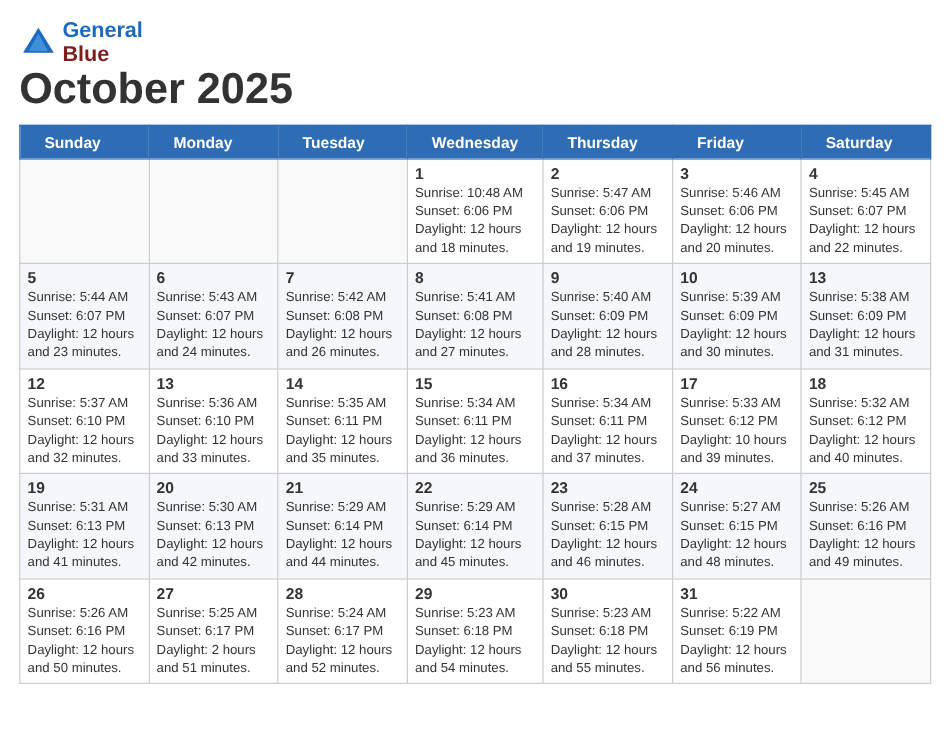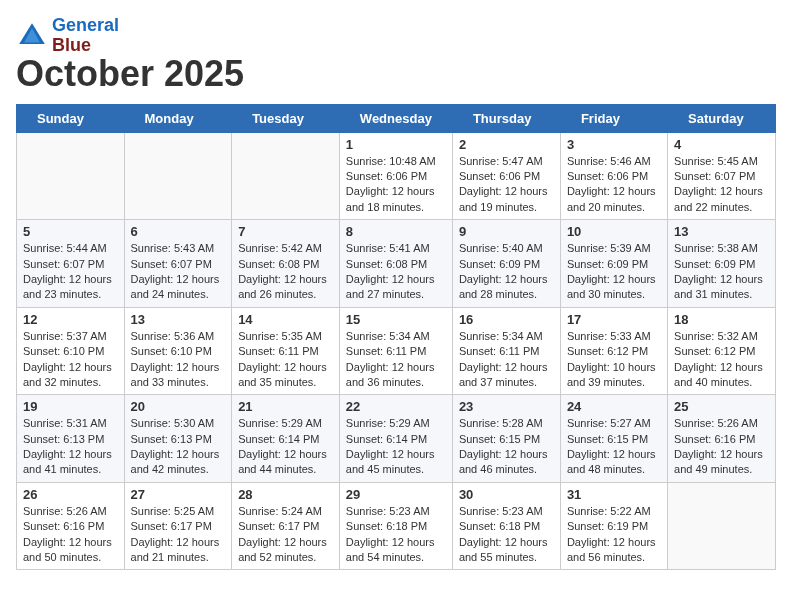--- a/index.html
+++ b/index.html
@@ -330,21 +330,21 @@
           <div>Sunrise: 5:26 AM</div>
           <div>Sunset: 6:16 PM</div>
           <div>Daylight: 12 hours and 50 minutes.</div>
         </div>
         </td>
         <td>
           <div class="day-num">27</div>
         <div class="cell-content">
           <div>Sunrise: 5:25 AM</div>
           <div>Sunset: 6:17 PM</div>
-          <div>Daylight: 12 hours and 21 minutes.</div>
+          <div>Daylight: 2 hours and 51 minutes.</div>
         </div>
         </td>
         <td>
           <div class="day-num">28</div>
         <div class="cell-content">
           <div>Sunrise: 5:24 AM</div>
           <div>Sunset: 6:17 PM</div>
           <div>Daylight: 12 hours and 52 minutes.</div>
         </div>
         </td>

